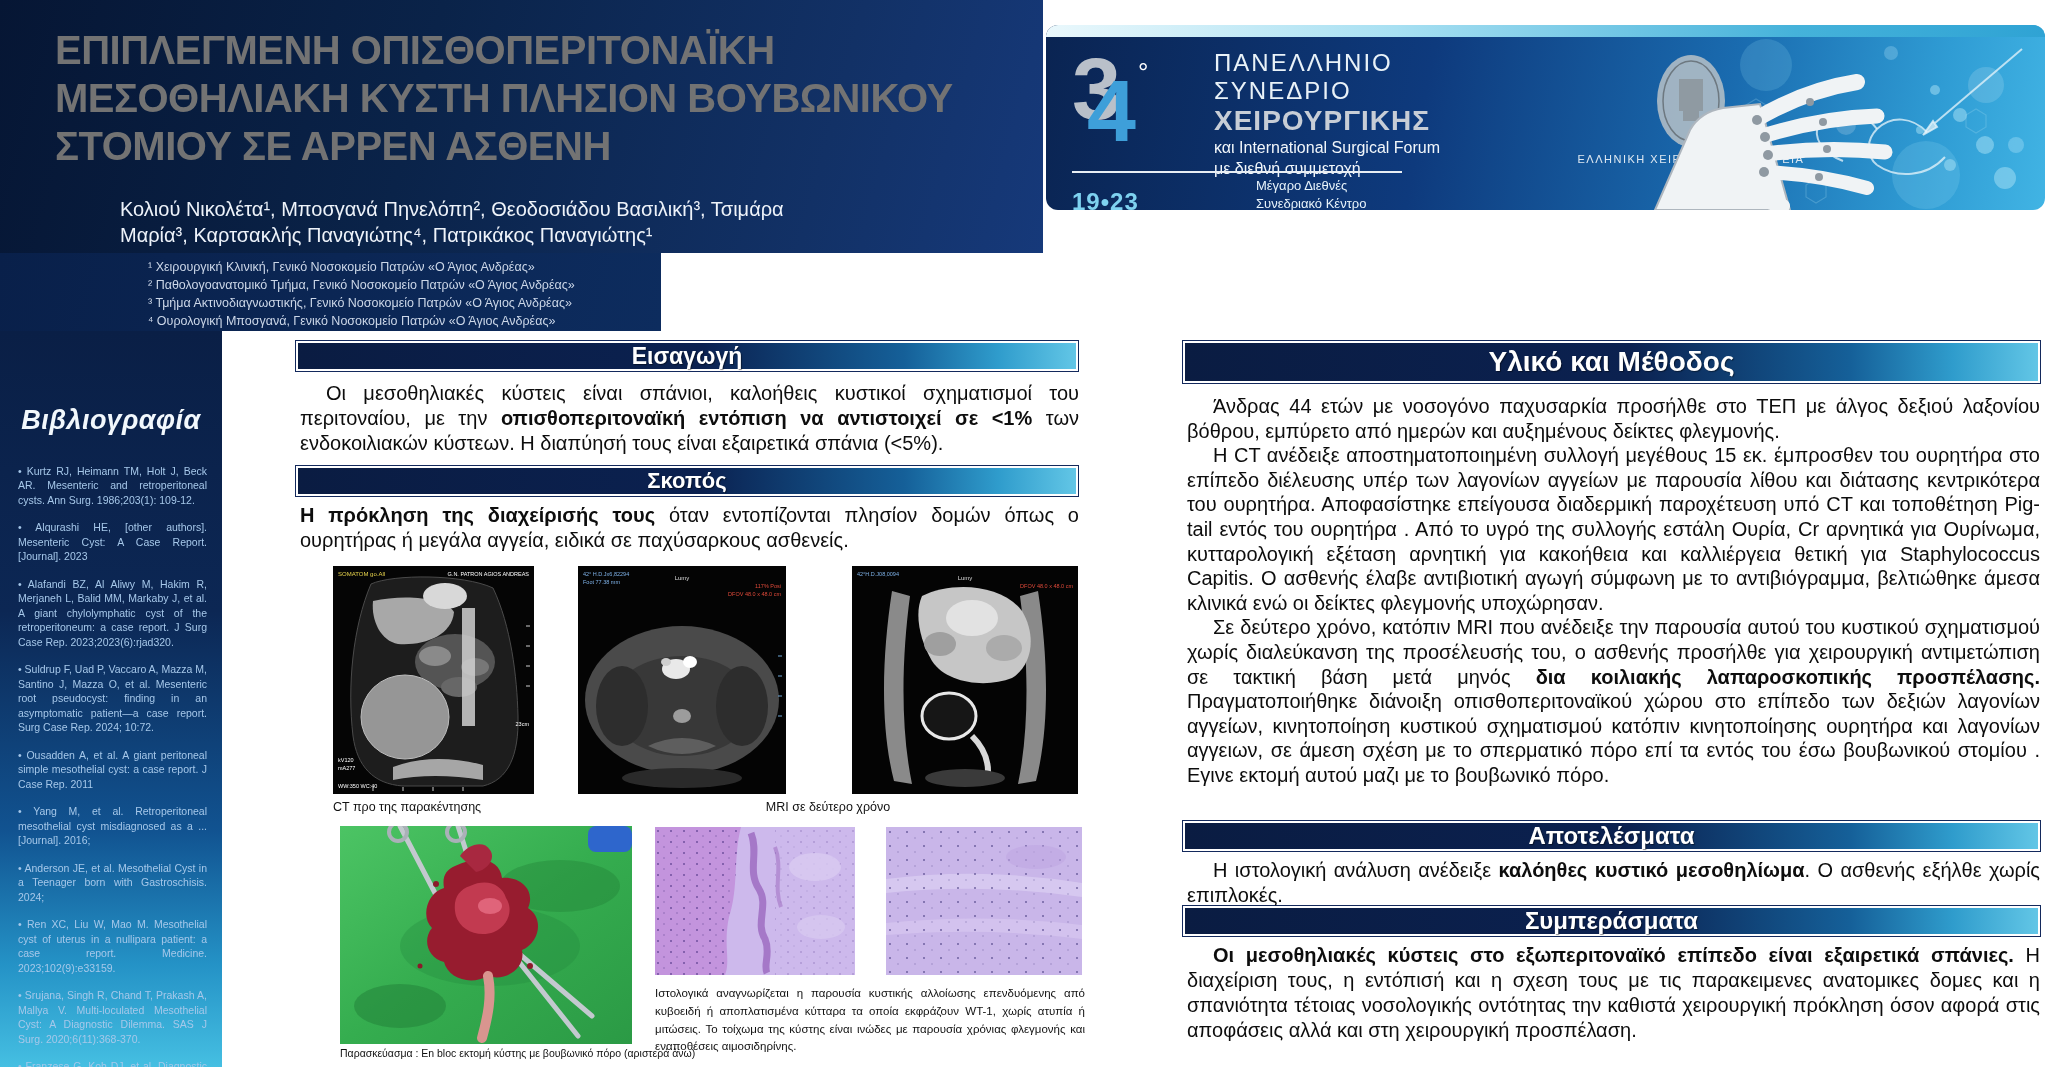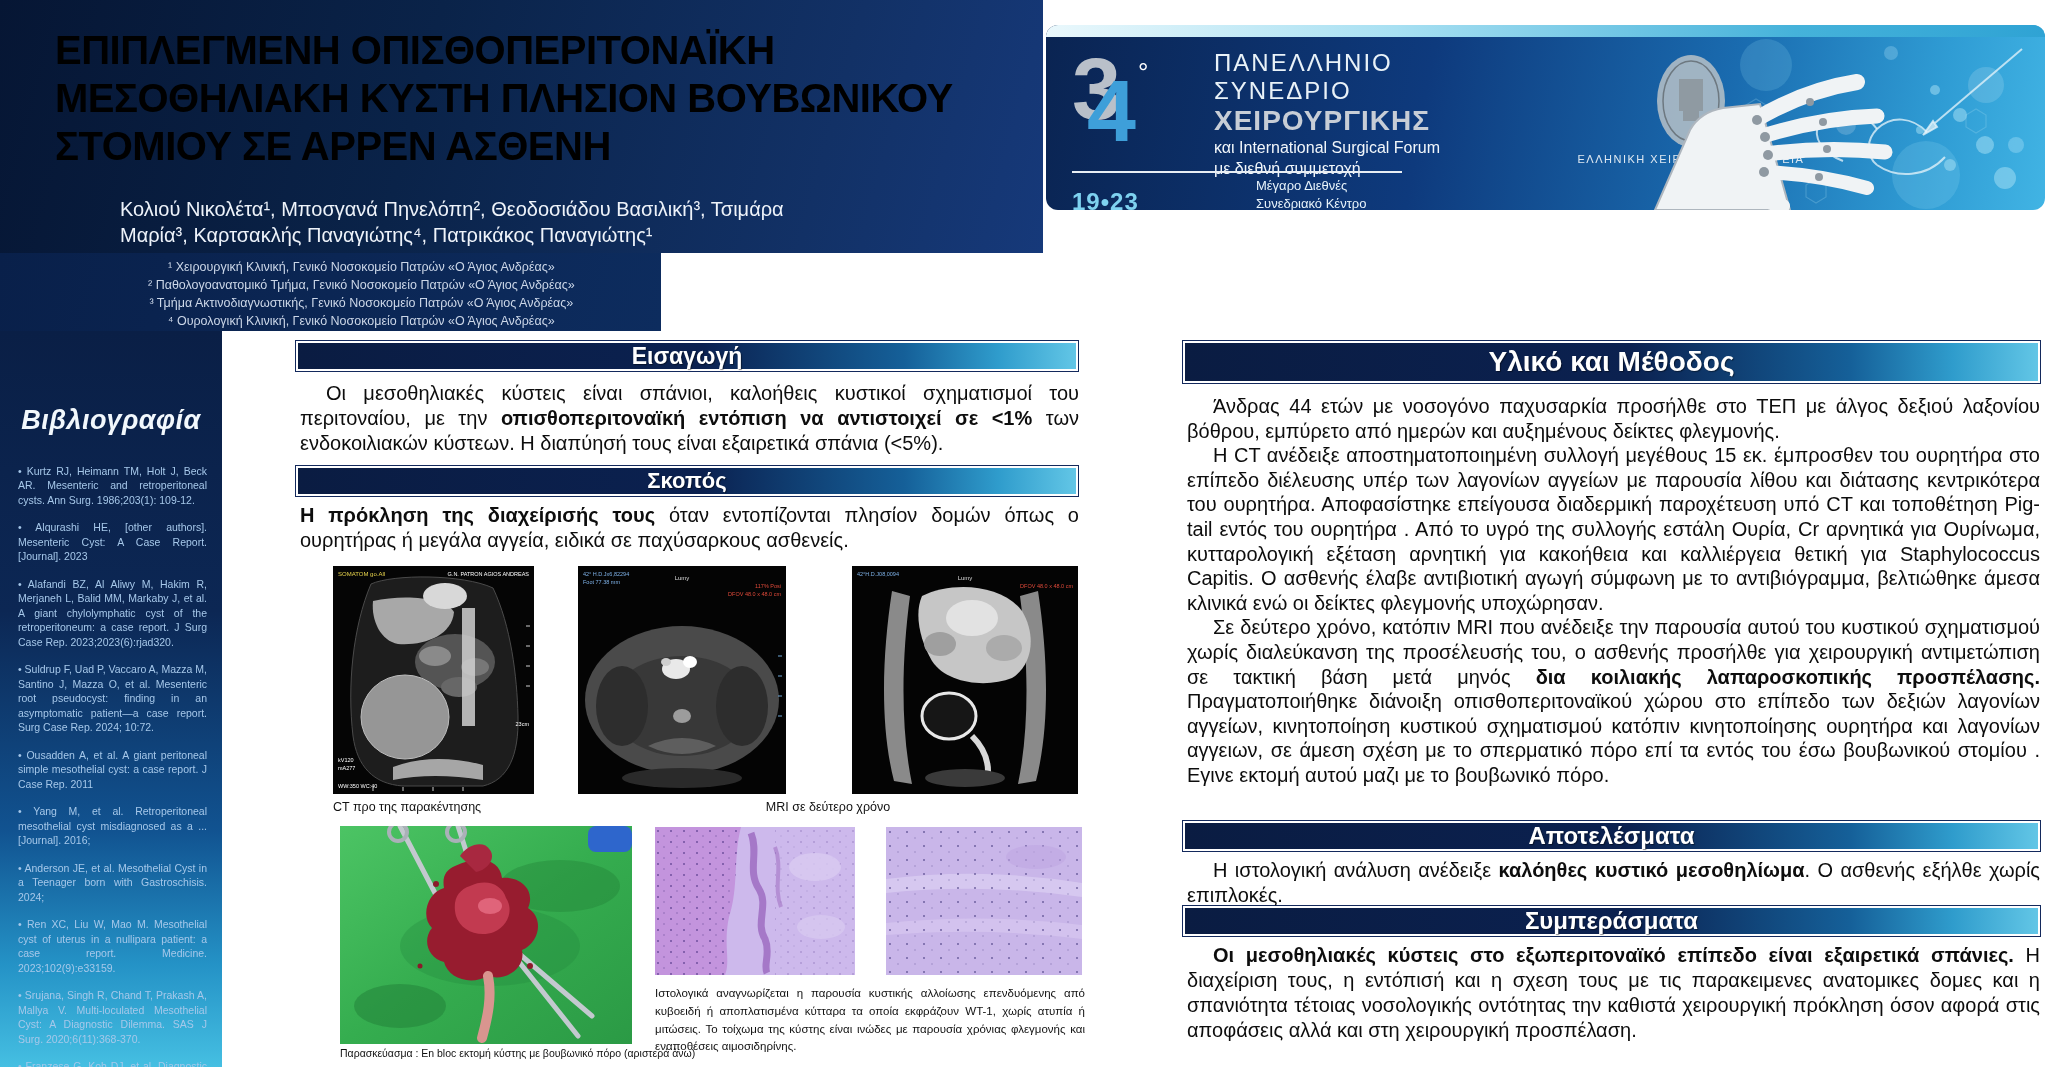--- a/index.html
+++ b/index.html
@@ -8,24 +8,24 @@
   .abs { position:absolute; }
 
   
   #header-main { left:0; top:0; width:1043px; height:253px;
     background:linear-gradient(105deg,#061634 0%,#0a2349 40%,#123166 78%,#16397a 100%); }
   #affil-strip { left:0; top:253px; width:661px; height:78px;
     background:linear-gradient(105deg,#09204a 0%,#0d2c5e 100%); }
   #sidebar { left:0; top:331px; width:222px; height:736px;
     background:linear-gradient(180deg,#0a1f46 0%,#0c2754 38%,#115391 68%,#2492c6 86%,#45bfe2 100%); }
 
-  #poster-title { left:55px; top:26px; width:965px; color:#000000; font-weight:bold;
+  #poster-title { left:55px; top:26px; width:965px; color:#737373; font-weight:bold;
     font-size:40px; line-height:1.2; letter-spacing:-0.5px; }
   #authors { left:120px; top:196px; width:690px; color:#eef3fa; font-size:20px; line-height:1.32; }
-  #affiliations { left:148px; top:258px; color:#ccd7e8; font-size:12.5px; line-height:1.45;text-align:center; }
+  #affiliations { left:148px; top:258px; color:#ccd7e8; font-size:12.5px; line-height:1.45; }
 
   
   #bib-heading { display:block; margin:74px 10px 0 10px; text-align:center; color:#f2f8fd;
     font-size:27px; font-weight:bold; letter-spacing:0.5px;font-style:italic; }
   #bib-list { margin:28px 15px 0 18px; }
   #bib-list p { font-size:10.5px; color:#a6c8ea; text-align:justify; line-height:1.38; margin-bottom:13px; }
 
   
   .bar { background:linear-gradient(90deg,#0a1c42 0%,#0b2150 52%,#156099 78%,#2f9ccc 90%,#62c6e6 100%);
     border:2px solid #ffffff; outline:1px solid #13295c; color:#ffffff; font-weight:bold;
@@ -106,21 +106,21 @@
       <p>• Franzese G, Koh DJ, et al. Diagnostic Journey From Suspected Ovarian Mass to Rare Mesothelial Cyst. Cureus. 2024;16(10):e72505</p>
     </div>
   </div>
 
   <h1 class="abs" id="poster-title">ΕΠΙΠΛΕΓΜΕΝΗ ΟΠΙΣΘΟΠΕΡΙΤΟΝΑΪΚΗ ΜΕΣΟΘΗΛΙΑΚΗ ΚΥΣΤΗ ΠΛΗΣΙΟΝ ΒΟΥΒΩΝΙΚΟΥ ΣΤΟΜΙΟΥ ΣΕ ΑΡΡΕΝ ΑΣΘΕΝΗ</h1>
   <div class="abs" id="authors">Κολιού Νικολέτα¹, Μποσγανά Πηνελόπη², Θεοδοσιάδου Βασιλική³, Τσιμάρα Μαρία³, Καρτσακλής Παναγιώτης⁴, Πατρικάκος Παναγιώτης¹</div>
   <div class="abs" id="affiliations">
     <div>¹ Χειρουργική Κλινική, Γενικό Νοσοκομείο Πατρών «Ο Άγιος Ανδρέας»</div>
     <div>² Παθολογοανατομικό Τμήμα, Γενικό Νοσοκομείο Πατρών «Ο Άγιος Ανδρέας»</div>
     <div>³ Τμήμα Ακτινοδιαγνωστικής, Γενικό Νοσοκομείο Πατρών «Ο Άγιος Ανδρέας»</div>
-    <div>⁴ Ουρολογική Κλινική, Γενικό Νοσοκομείο Πατρών «Ο Άγιος Ανδρέας»</div>
+    <div>⁴ Ουρολογική Μποσγανά, Γενικό Νοσοκομείο Πατρών «Ο Άγιος Ανδρέας»</div>
   </div>
 
   <div class="abs" id="banner">
     <svg class="abs" id="banner-decor" width="999" height="185">
       <circle cx="720" cy="40" r="26" fill="rgba(150,220,245,0.18)"></circle>
       <circle cx="880" cy="150" r="34" fill="rgba(150,220,245,0.20)"></circle>
       <circle cx="940" cy="60" r="18" fill="rgba(255,255,255,0.15)"></circle>
       <circle cx="800" cy="100" r="10" fill="rgba(255,255,255,0.18)"></circle>
       <circle cx="660" cy="150" r="14" fill="rgba(120,210,240,0.22)"></circle>
       <circle cx="970" cy="120" r="8" fill="rgba(200,240,255,0.30)"></circle>

